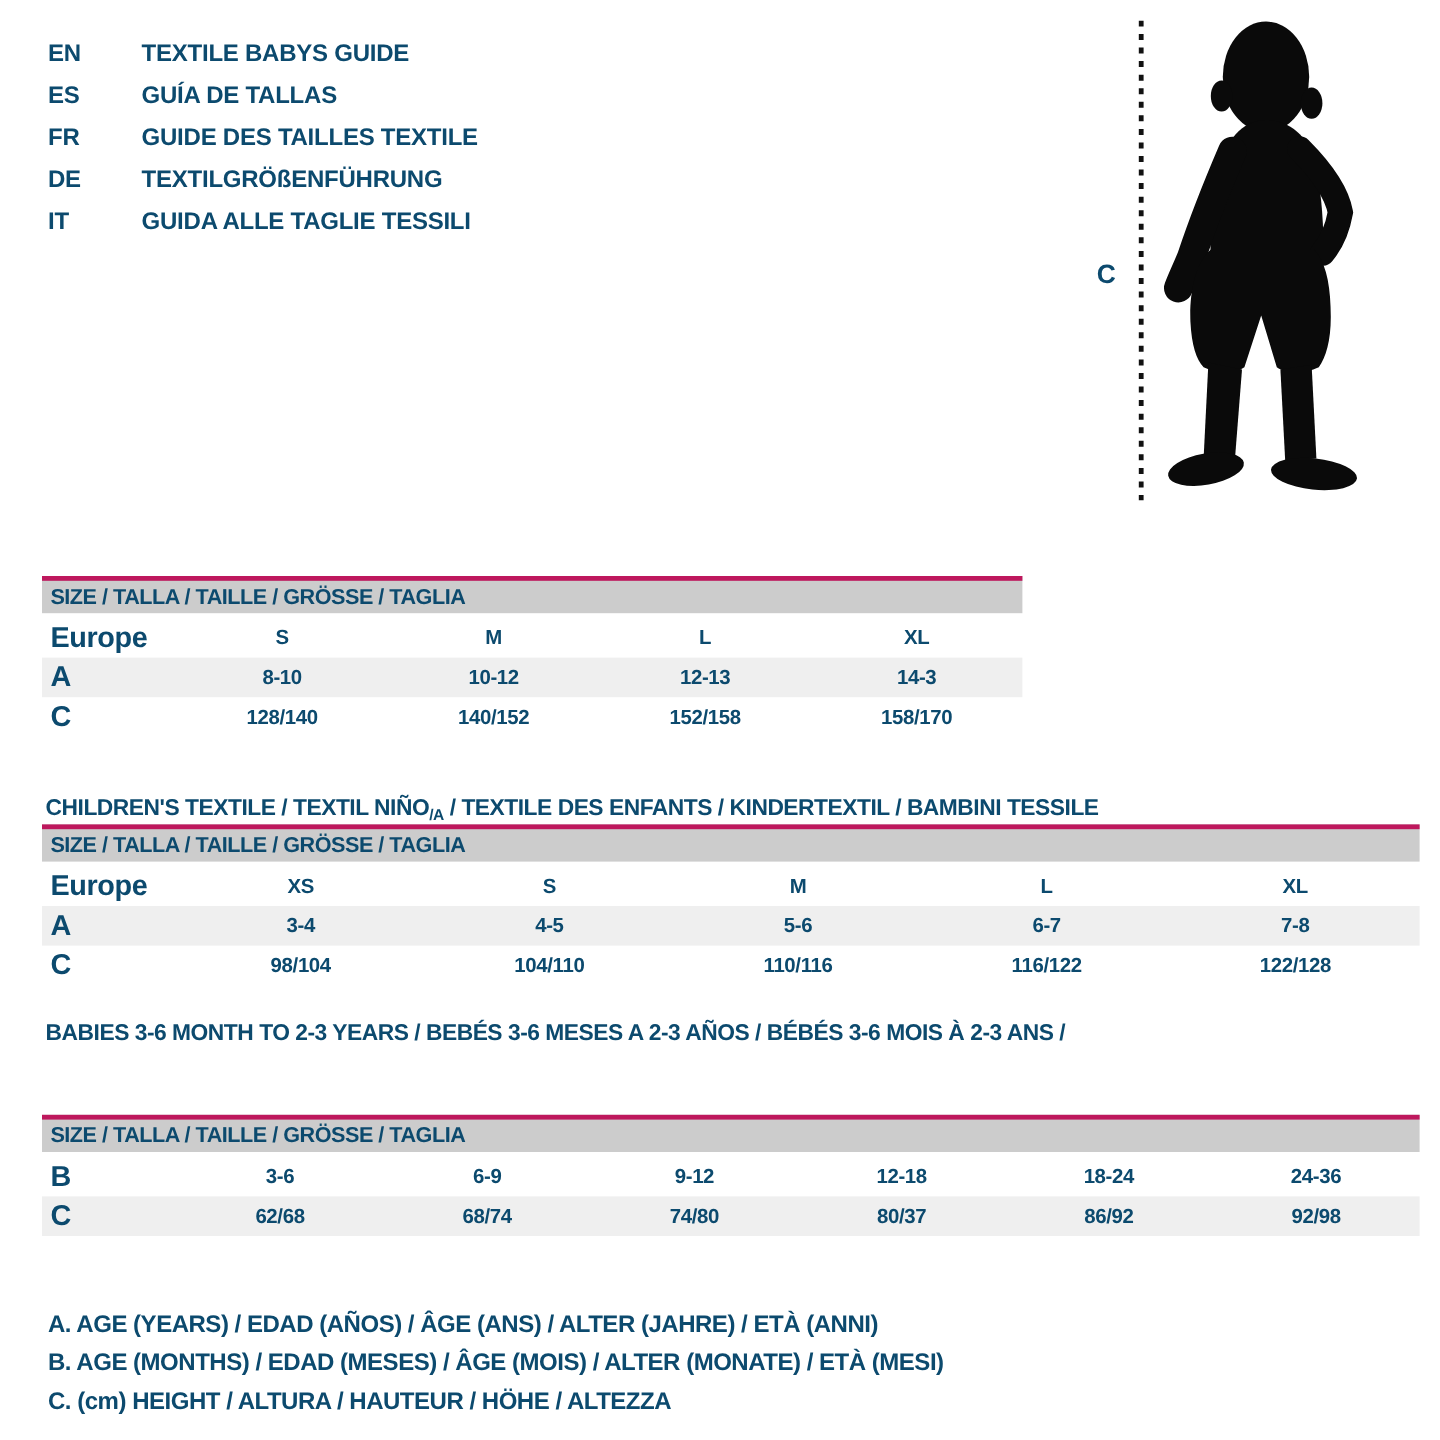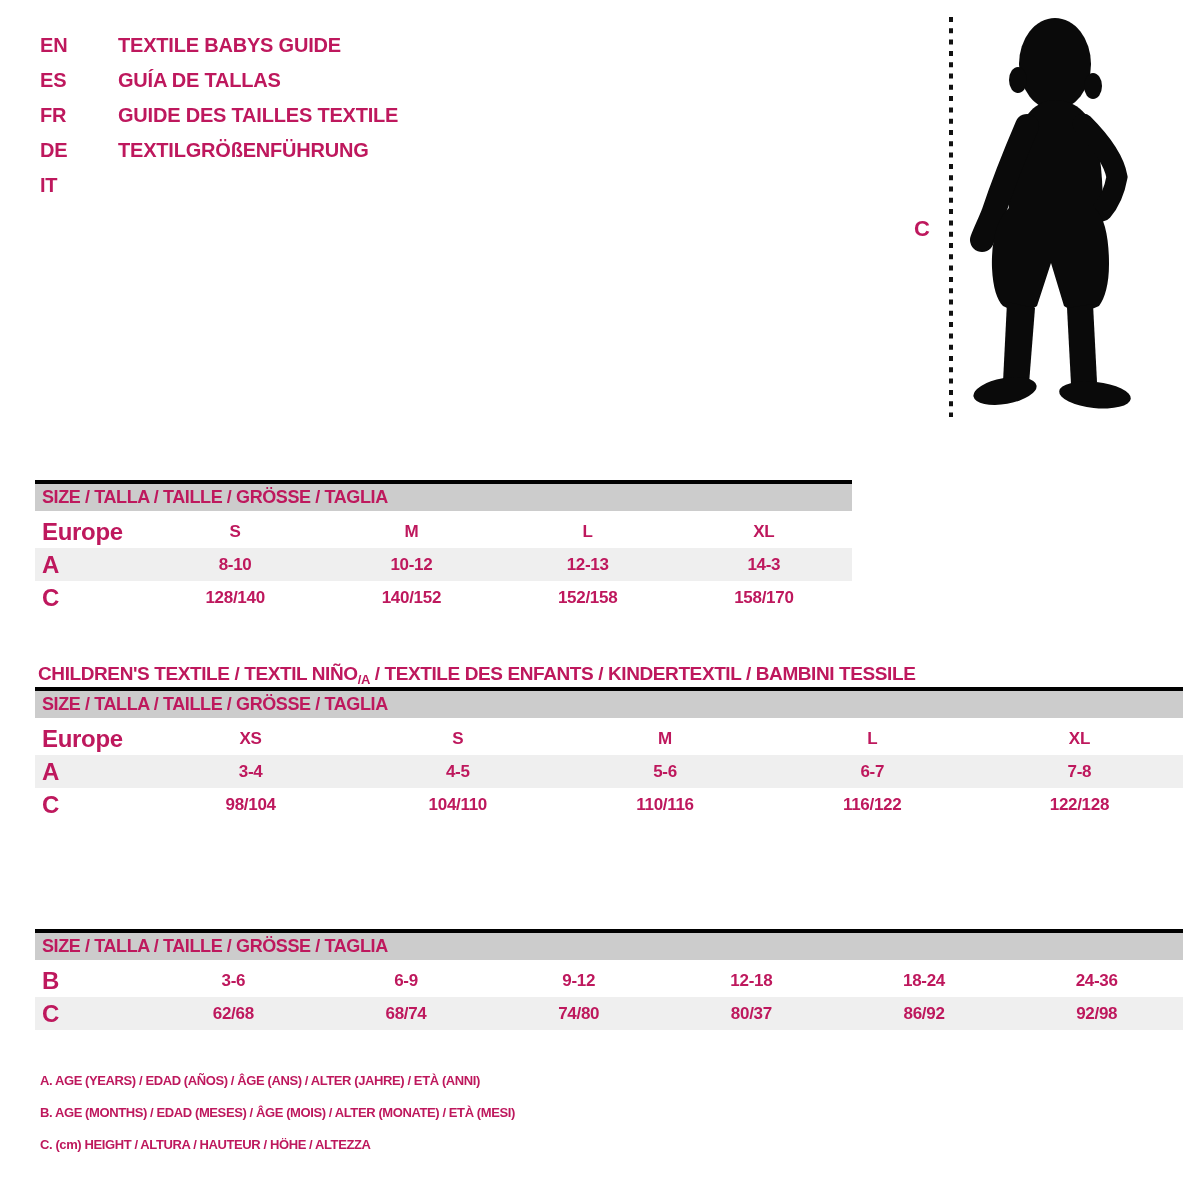--- a/index.html
+++ b/index.html
@@ -1,44 +1,44 @@
 <!DOCTYPE html>
 <html><head>
 <meta charset="utf-8">
 <style>
   html,body{margin:0;padding:0;background:#ffffff;}
   .canvas{
     position:relative;width:1200px;height:1200px;background:#ffffff;
-    font-family:"Liberation Sans", sans-serif;font-weight:bold;color:#be185d;
+    font-family:"Liberation Sans", sans-serif;font-weight:bold;color:#0c4a6e;
     overflow:hidden;
   }
   .abs{position:absolute;}
   
   .lang-block{position:absolute;left:40px;top:28px;}
   .lang-row{display:flex;height:35px;align-items:center;font-size:20px;letter-spacing:-0.2px;}
   .lang-code{width:78px;}
   .lang-label{white-space:nowrap;}
   
   .measure-label{position:absolute;left:914px;top:216px;font-size:22px;}
   
   .sec-title{position:absolute;font-size:19px;letter-spacing:-0.4px;white-space:nowrap;}
   .sub{font-size:13px;position:relative;top:4px;letter-spacing:-0.4px;}
   
   .tbl{position:absolute;}
   .tbl-head{
-    height:27px;border-top:4px solid #000000;background:#cccccc;
+    height:27px;border-top:4px solid #be185d;background:#cccccc;
     display:flex;align-items:center;padding-left:7px;font-size:18px;letter-spacing:-0.4px;
   }
   .rows{margin-top:4px;}
   .trow{display:flex;height:33px;align-items:center;font-size:17px;letter-spacing:-0.3px;}
   .trow .lbl{width:112px;padding-left:7px;font-size:24px;box-sizing:border-box;}
   .trow .cell{flex:1;text-align:center;}
   .stripe{background:#efefef;}
   
-  .legend-line{position:absolute;left:40px;font-size:13px;letter-spacing:-0.4px;white-space:nowrap;}
+  .legend-line{position:absolute;left:40px;font-size:20px;letter-spacing:-0.4px;white-space:nowrap;margin-top:20px;}
 </style>
 </head>
 <body>
 
 <div class="canvas">
 
   <div class="lang-block">
     <div class="lang-row">
       <span class="lang-code">EN</span>
       <span class="lang-label">TEXTILE BABYS GUIDE</span>
@@ -50,20 +50,21 @@
     <div class="lang-row">
       <span class="lang-code">FR</span>
       <span class="lang-label">GUIDE DES TAILLES TEXTILE</span>
     </div>
     <div class="lang-row">
       <span class="lang-code">DE</span>
       <span class="lang-label">TEXTILGRÖßENFÜHRUNG</span>
     </div>
     <div class="lang-row">
       <span class="lang-code">IT</span>
+      <span class="lang-label">GUIDA ALLE TAGLIE TESSILI</span>
     </div>
   </div>
 
   <svg class="abs" style="left:946px;top:17px;" width="10" height="400" viewBox="0 0 10 400">
     <line x1="5" y1="0" x2="5" y2="400" stroke="#111111" stroke-width="4" stroke-dasharray="5 6.3"></line>
   </svg>
 
   <div class="measure-label">C</div>
 
   <svg class="abs" style="left:963px;top:14px;" width="175" height="400" viewBox="0 0 175 400">
@@ -144,20 +145,21 @@
         <span class="lbl">C</span>
         <span class="cell">98/104</span>
         <span class="cell">104/110</span>
         <span class="cell">110/116</span>
         <span class="cell">116/122</span>
         <span class="cell">122/128</span>
       </div>
     </div>
   </div>
 
+  <div class="sec-title" style="left:38px;top:851px;">BABIES 3-6 MONTH TO 2-3 YEARS / BEBÉS 3-6 MESES A 2-3 AÑOS / BÉBÉS 3-6 MOIS À 2-3 ANS /</div>
 
   <div class="tbl" style="left:35px;top:929px;width:1148px;">
     <div class="tbl-head">SIZE / TALLA / TAILLE / GRÖSSE / TAGLIA</div>
     <div class="rows">
       <div class="trow">
         <span class="lbl">B</span>
         <span class="cell">3-6</span>
         <span class="cell">6-9</span>
         <span class="cell">9-12</span>
         <span class="cell">12-18</span>

